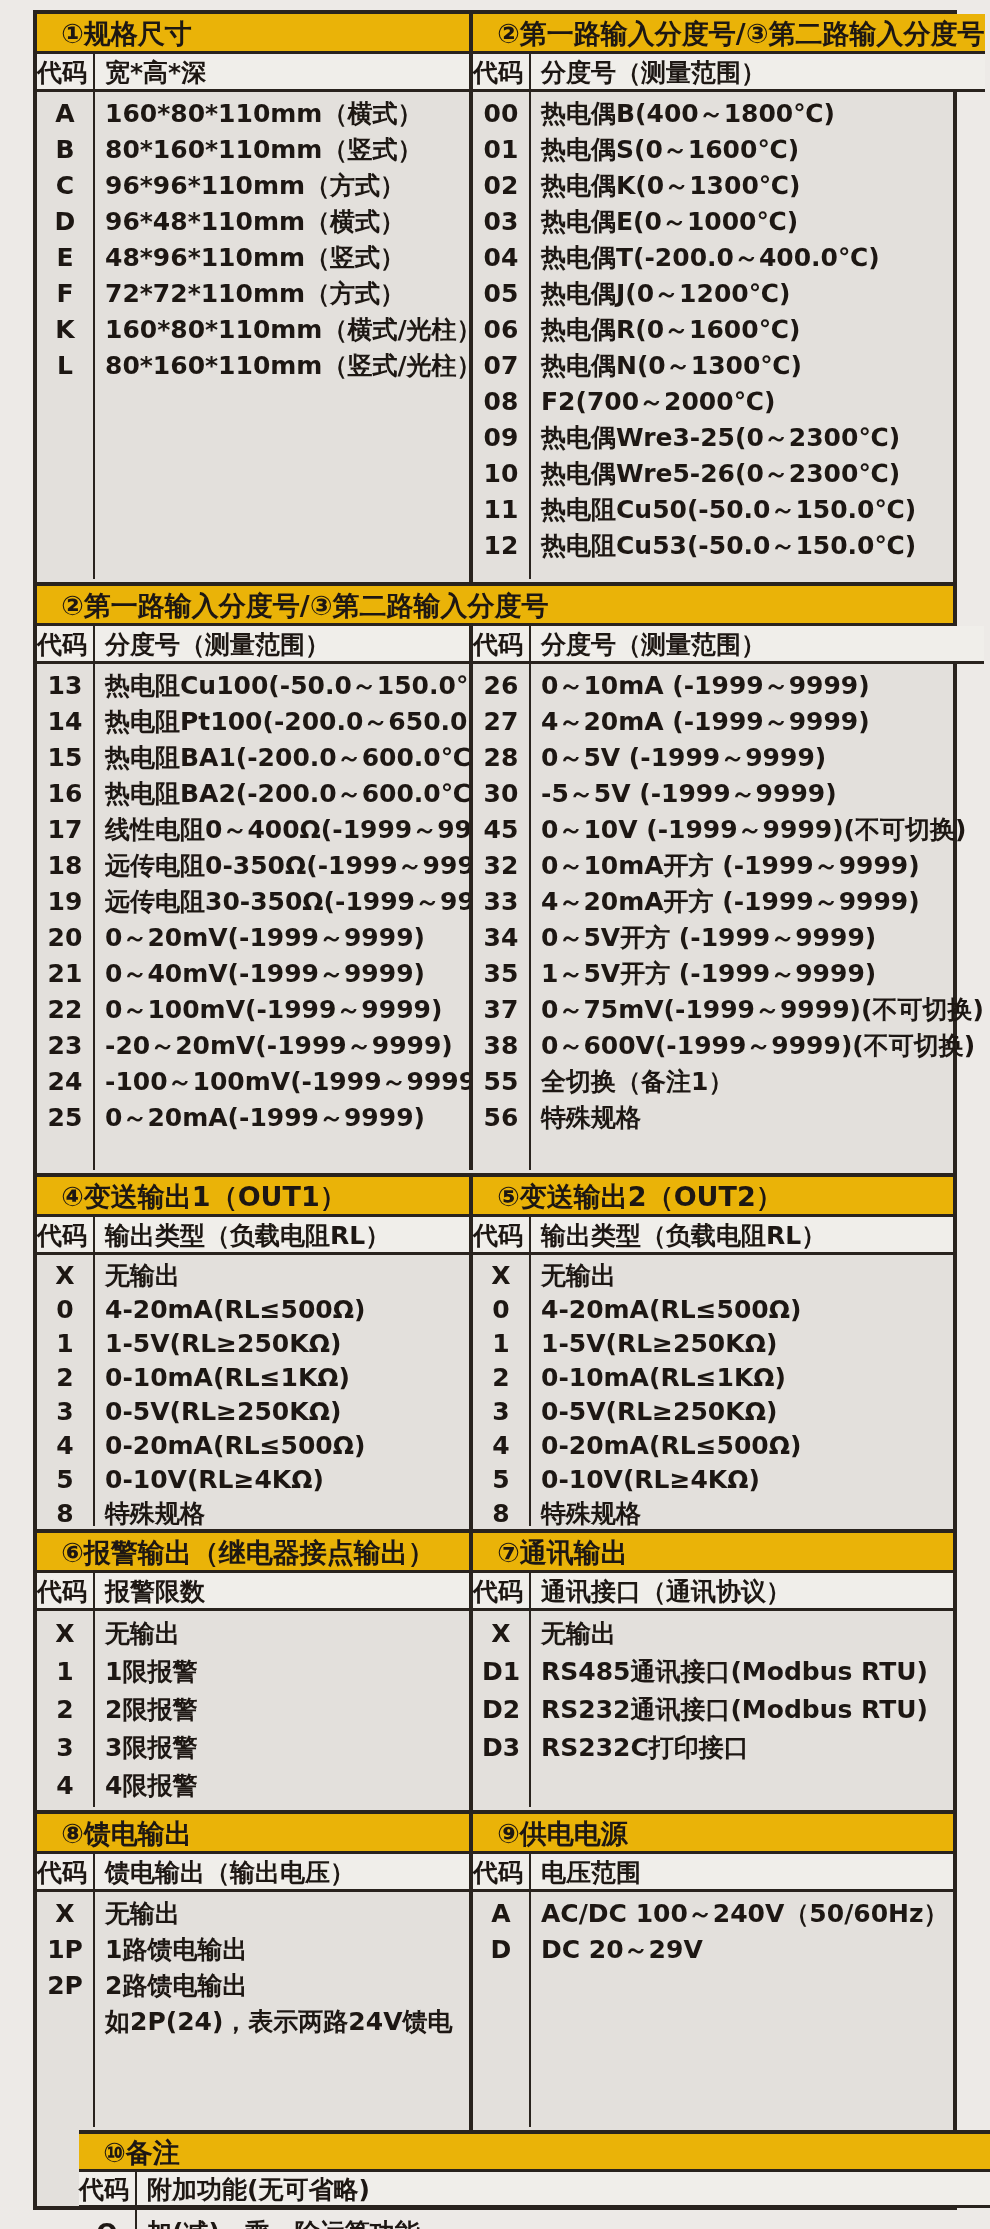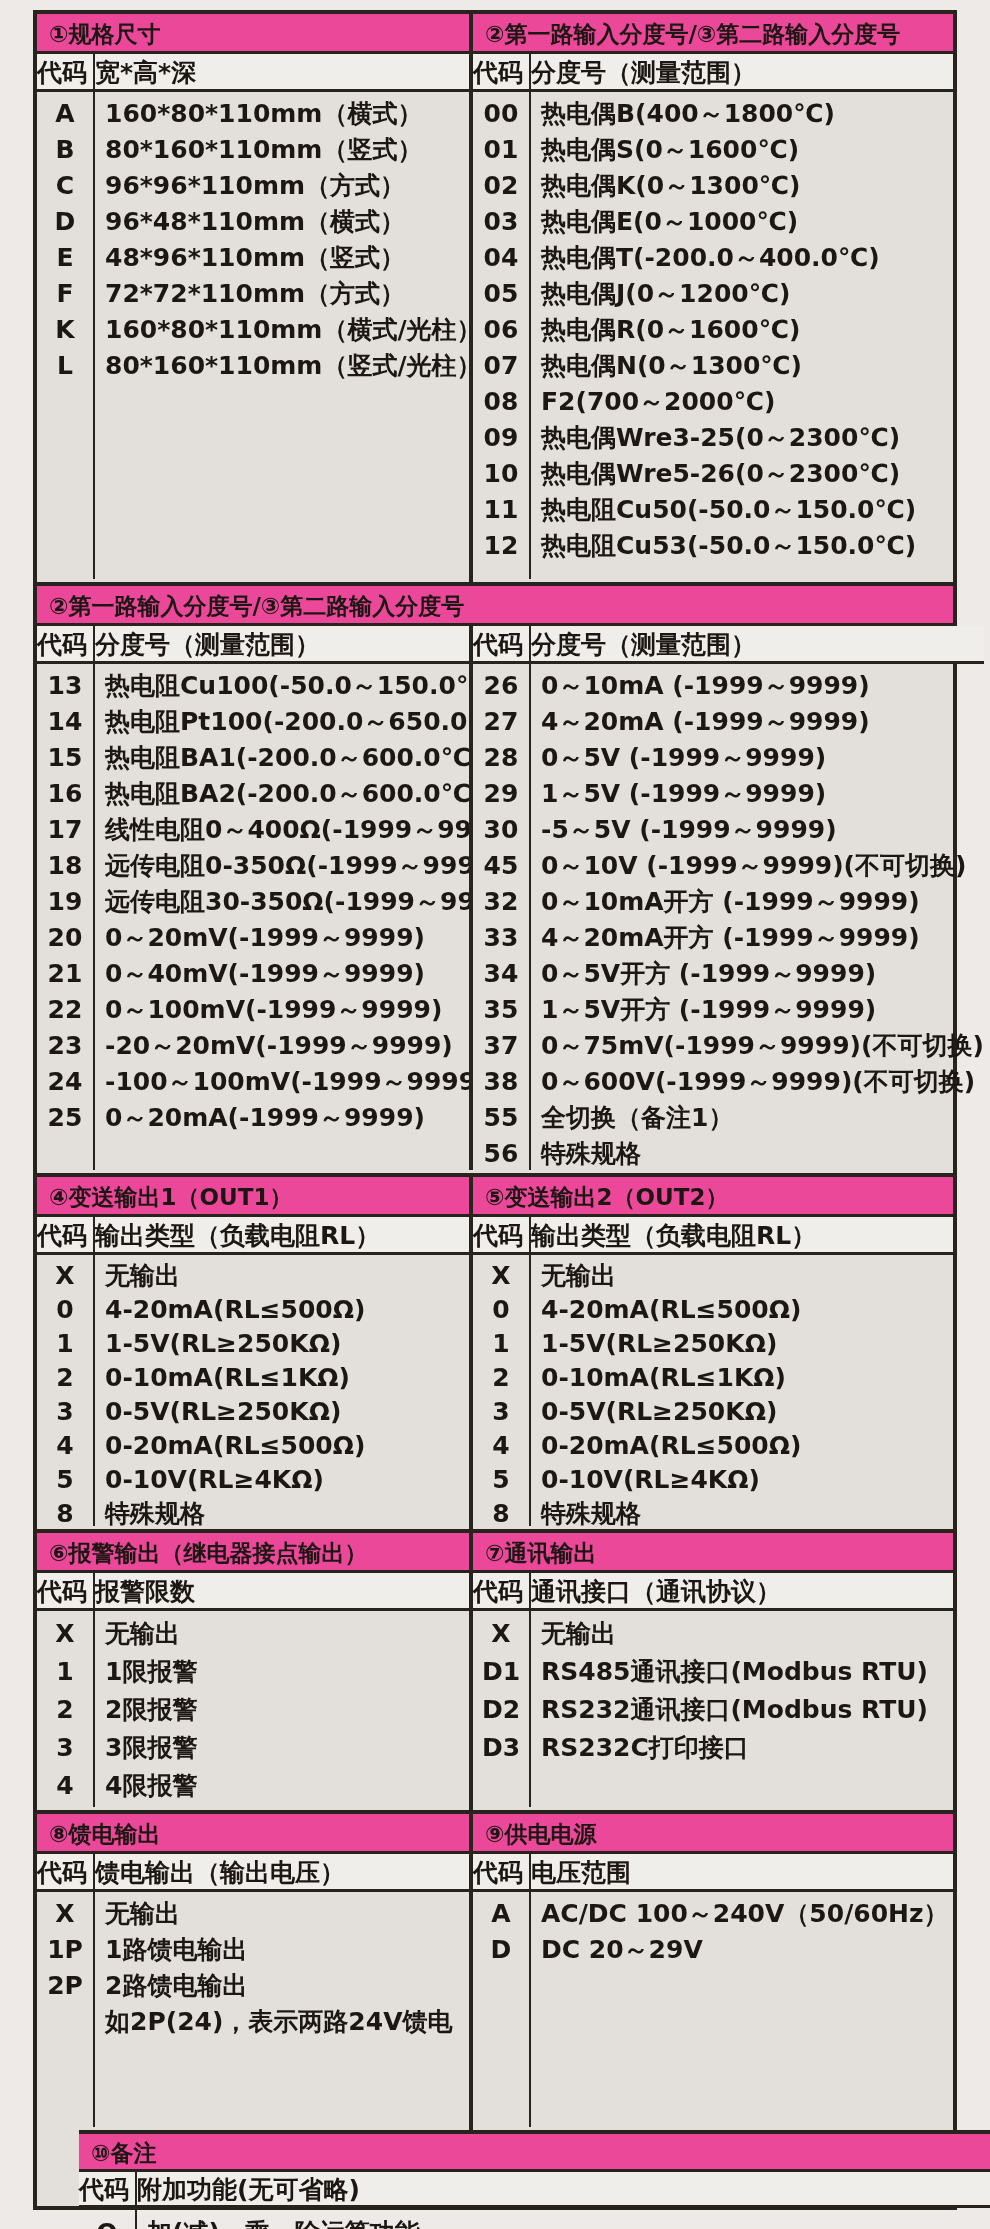--- a/index.html
+++ b/index.html
@@ -27,39 +27,39 @@
   .blk-d { height:281px; }
   .blk-e { height:320px; }
   .blk-f { height:121px; display:block;margin-left:42px; }
 
   .panel { height:100%; position:relative; }
   .panel-l { width:436px; border-right:4px solid #29231e; }
   .panel-r { flex:1; }
 
   .sec-title {
     height:40px; line-height:40px;
-    background:#ec4899;
+    background:#eab308;
     border-bottom:3px solid #29231e;
-    font-size:23px; font-weight:700;
-    padding-left:12px;
+    font-size:27px; font-weight:700;
+    padding-left:24px;
     white-space:nowrap; overflow:hidden;
   }
   .grid { position:relative; height:calc(100% - 43px); }
   .grid::before {
     content:""; position:absolute; left:56px; top:0; bottom:0;
     width:2px; background:#29231e;
   }
   .sub-head {
     display:flex; height:38px; line-height:38px;
     background:#f0eeea;
     border-bottom:3px solid #29231e;
     font-size:25px; white-space:nowrap;
   }
   .code-h { width:58px; flex:none; text-align:center; padding-right:12px; }
-  .desc-h { padding-left:0; overflow:hidden; }
+  .desc-h { padding-left:10px; overflow:hidden; }
   .tbody { padding-top:4px; overflow:hidden; }
   .row { display:flex; line-height:36px; font-size:25px; white-space:nowrap; }
   .blk-c .row { line-height:34px; }
   .blk-d .row { line-height:38px; }
   .blk-f .row { line-height:42px; }
   .code { width:58px; flex:none; text-align:center; padding-right:2px; }
   .desc { padding-left:10px; overflow:hidden; }
 
   
   .blk-b .sec-title.full { width:100%; }
@@ -261,24 +261,20 @@
               </div>
                 <div class="row">
                 <span class="code">27</span>
                 <span class="desc">4～20mA (-1999～9999)</span>
               </div>
                 <div class="row">
                 <span class="code">28</span>
                 <span class="desc">0～5V (-1999～9999)</span>
               </div>
                 <div class="row">
-                <span class="code">29</span>
-                <span class="desc">1～5V (-1999～9999)</span>
-              </div>
-                <div class="row">
                 <span class="code">30</span>
                 <span class="desc">-5～5V (-1999～9999)</span>
               </div>
                 <div class="row">
                 <span class="code">45</span>
                 <span class="desc">0～10V (-1999～9999)(不可切换)</span>
               </div>
                 <div class="row">
                 <span class="code">32</span>
                 <span class="desc">0～10mA开方 (-1999～9999)</span>

